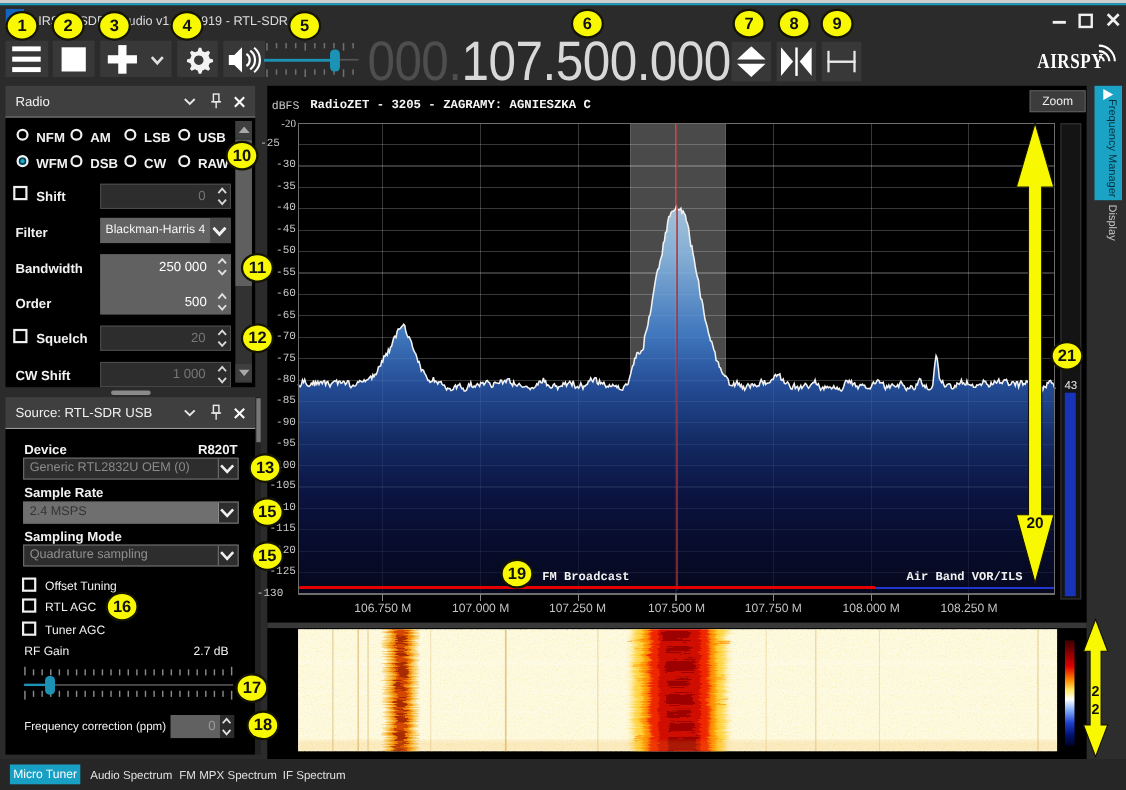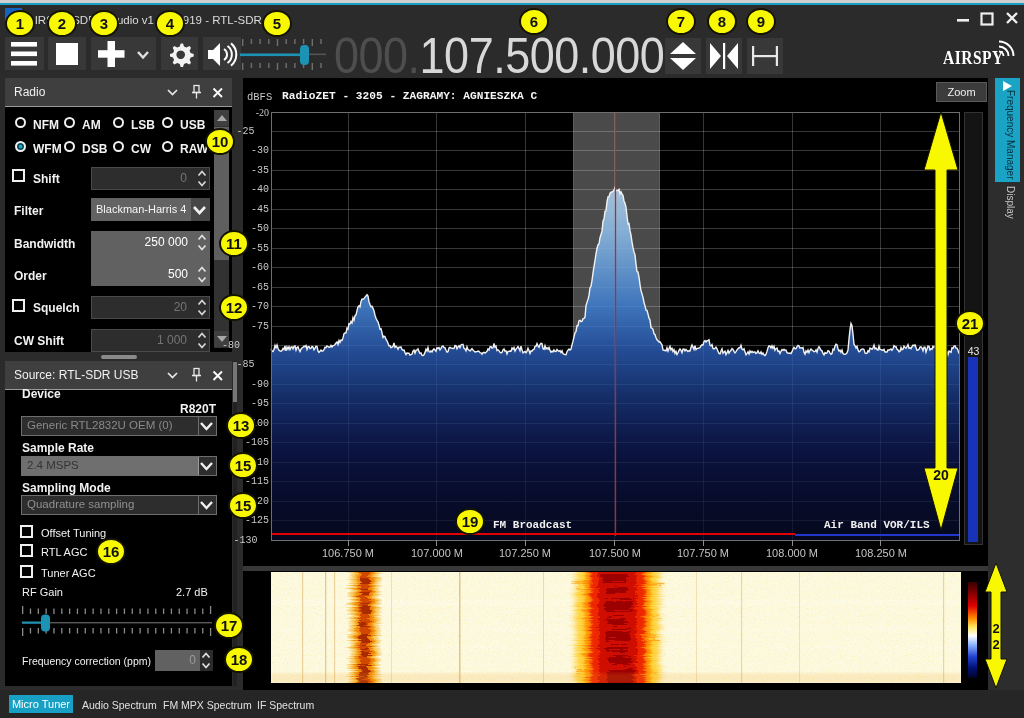--- a/index.html
+++ b/index.html
@@ -195,21 +195,21 @@
     <g stroke="#e8e8e8" stroke-width="1.3" fill="none">
       <rect x="4" y="1.5" width="5" height="7"></rect>
       <path d="M2 8.5 L11 8.5 M6.5 8.5 L6.5 14.5"></path>
     </g>
   </svg>
 <svg class="abs" style="left:212px;top:370px" width="12" height="12">
     <path d="M1.5 1.5 L10 10 M10 1.5 L1.5 10" stroke="#fafafa" stroke-width="1.9"></path>
   </svg>
 <div class="abs" style="left:5px;top:389px;width:227px;height:1px;background:#9a9a9a"></div>
 <div class="abs" style="left:5px;top:390px;width:227px;height:296px;background:#000"></div>
-<div class="lbl" style="left:22px;top:387px">Device</div>
+<div class="lbl" style="left:22px;top:402px">Device</div>
 <div class="lbl" style="left:178px;top:402px;width:38px;text-align:right">R820T</div>
 <div class="abs" style="left:21px;top:416px;width:196px;height:20px;background:#2d2d2d;border:1px solid #6e6e6e"></div>
 <div class="abs" style="left:27px;top:419px;color:#8a8a8a;font-size:11.5px">Generic RTL2832U OEM (0)</div>
 <div class="abs" style="left:198px;top:417px;width:18px;height:18px;border-left:1px solid #6e6e6e"></div>
 <svg class="abs" style="left:200px;top:422px" width="15" height="10">
     <path d="M1 1 L6.5 7 L12 1" stroke="#f0f0f0" stroke-width="2.4" fill="none"></path>
   </svg>
 <div class="lbl" style="left:22px;top:441px">Sample Rate</div>
 <div class="abs" style="left:21px;top:456px;width:196px;height:20px;background:#6f6f6f;border:1px solid #6e6e6e"></div>
 <div class="abs" style="left:27px;top:459px;color:#343434;font-size:11.5px">2.4 MSPS</div>
@@ -410,22 +410,22 @@
 <div class="abs" style="left:222px;top:145.4px;width:47px;text-align:right;color:#c8c8c8;font-family:'Liberation Mono',monospace;font-size:10px">-30</div>
 <div class="abs" style="left:222px;top:164.9px;width:47px;text-align:right;color:#c8c8c8;font-family:'Liberation Mono',monospace;font-size:10px">-35</div>
 <div class="abs" style="left:222px;top:184.3px;width:47px;text-align:right;color:#c8c8c8;font-family:'Liberation Mono',monospace;font-size:10px">-40</div>
 <div class="abs" style="left:222px;top:203.8px;width:47px;text-align:right;color:#c8c8c8;font-family:'Liberation Mono',monospace;font-size:10px">-45</div>
 <div class="abs" style="left:222px;top:223.2px;width:47px;text-align:right;color:#c8c8c8;font-family:'Liberation Mono',monospace;font-size:10px">-50</div>
 <div class="abs" style="left:222px;top:242.7px;width:47px;text-align:right;color:#c8c8c8;font-family:'Liberation Mono',monospace;font-size:10px">-55</div>
 <div class="abs" style="left:222px;top:262.1px;width:47px;text-align:right;color:#c8c8c8;font-family:'Liberation Mono',monospace;font-size:10px">-60</div>
 <div class="abs" style="left:222px;top:281.6px;width:47px;text-align:right;color:#c8c8c8;font-family:'Liberation Mono',monospace;font-size:10px">-65</div>
 <div class="abs" style="left:222px;top:301.0px;width:47px;text-align:right;color:#c8c8c8;font-family:'Liberation Mono',monospace;font-size:10px">-70</div>
 <div class="abs" style="left:222px;top:320.5px;width:47px;text-align:right;color:#c8c8c8;font-family:'Liberation Mono',monospace;font-size:10px">-75</div>
-<div class="abs" style="left:222px;top:340.0px;width:47px;text-align:left;color:#c8c8c8;font-family:'Liberation Mono',monospace;font-size:10px">-80</div>
-<div class="abs" style="left:222px;top:359.4px;width:47px;text-align:center;color:#c8c8c8;font-family:'Liberation Mono',monospace;font-size:10px">-85</div>
+<div class="abs" style="left:222px;top:340.0px;width:47px;text-align:right;color:#c8c8c8;font-family:'Liberation Mono',monospace;font-size:10px">-80</div>
+<div class="abs" style="left:222px;top:359.4px;width:47px;text-align:right;color:#c8c8c8;font-family:'Liberation Mono',monospace;font-size:10px">-85</div>
 <div class="abs" style="left:222px;top:378.9px;width:47px;text-align:right;color:#c8c8c8;font-family:'Liberation Mono',monospace;font-size:10px">-90</div>
 <div class="abs" style="left:222px;top:398.3px;width:47px;text-align:right;color:#c8c8c8;font-family:'Liberation Mono',monospace;font-size:10px">-95</div>
 <div class="abs" style="left:222px;top:417.8px;width:47px;text-align:right;color:#c8c8c8;font-family:'Liberation Mono',monospace;font-size:10px">-100</div>
 <div class="abs" style="left:222px;top:437.2px;width:47px;text-align:right;color:#c8c8c8;font-family:'Liberation Mono',monospace;font-size:10px">-105</div>
 <div class="abs" style="left:222px;top:456.7px;width:47px;text-align:right;color:#c8c8c8;font-family:'Liberation Mono',monospace;font-size:10px">-110</div>
 <div class="abs" style="left:222px;top:476.1px;width:47px;text-align:right;color:#c8c8c8;font-family:'Liberation Mono',monospace;font-size:10px">-115</div>
 <div class="abs" style="left:222px;top:495.6px;width:47px;text-align:right;color:#c8c8c8;font-family:'Liberation Mono',monospace;font-size:10px">-120</div>
 <div class="abs" style="left:222px;top:515.0px;width:47px;text-align:right;color:#c8c8c8;font-family:'Liberation Mono',monospace;font-size:10px">-125</div>
 <div class="abs" style="left:222px;top:534.5px;width:47px;text-align:center;color:#c8c8c8;font-family:'Liberation Mono',monospace;font-size:10px">-130</div>
 <div class="abs" style="left:313px;top:547px;width:70px;text-align:center;color:#c4c4c4;font-size:11px">106.750 M</div>

